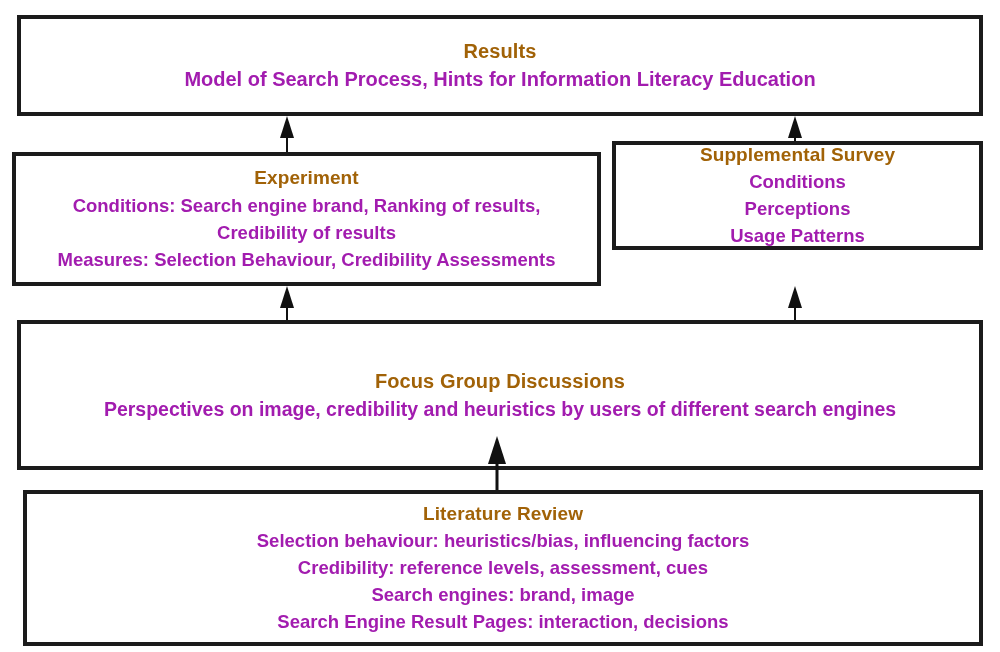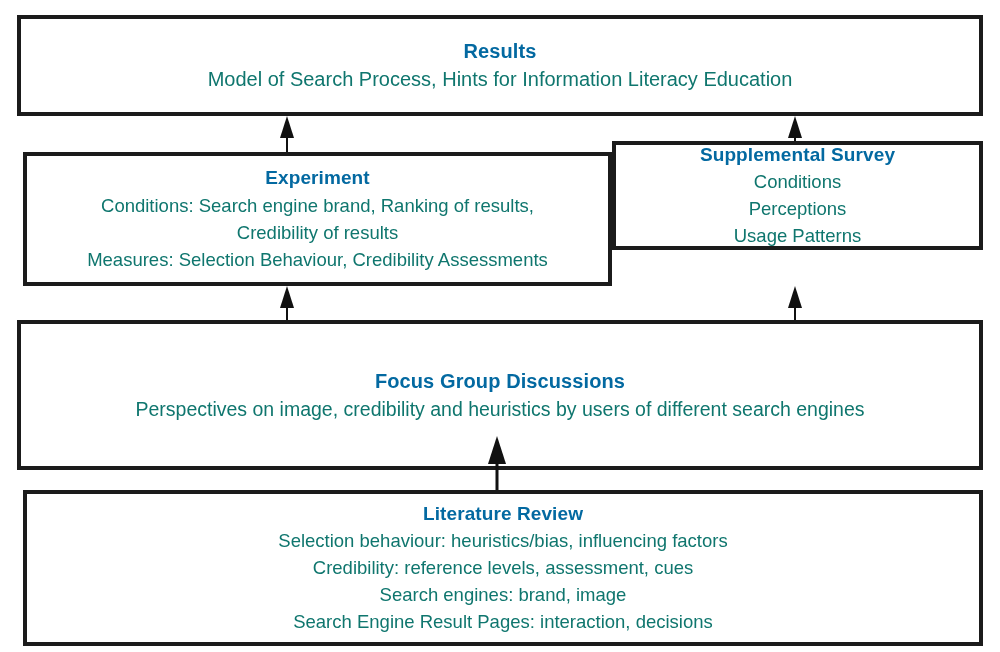--- a/index.html
+++ b/index.html
@@ -29,39 +29,39 @@
     align-items: center;
     justify-content: center;
     text-align: center;
     padding: 4px 10px;
   }
   .node-title {
     font-weight: bold;
     font-size: 19px;
     line-height: 1.42;
     letter-spacing: 0.1px;
-    color: #0369a1;
+    color: #a16207;
     white-space: nowrap;
   }
   .node-line {
-    font-weight: normal;
+    font-weight: bold;
     font-size: 18.5px;
     line-height: 1.46;
-    color: #0f766e;
+    color: #a21caf;
     white-space: nowrap;
   }
   
   #box-results {
     left: 17px;  top: 15px;  width: 966px; height: 101px;
   }
   #box-results .node-title { font-size: 20px; }
   #box-results .node-line  { font-size: 20px; }
 
   #box-experiment {
-    left: 23px;  top: 152px; width: 589px; height: 134px;
+    left: 12px;  top: 152px; width: 589px; height: 134px;
   }
   #box-survey {
     left: 612px; top: 141px; width: 371px; height: 109px; text-align: right;
   }
   #box-focus {
     left: 17px;  top: 320px; width: 966px; height: 150px;
   }
   #box-focus .node-title { font-size: 20px; }
   #box-focus .node-line  { font-size: 19.5px; }
 

